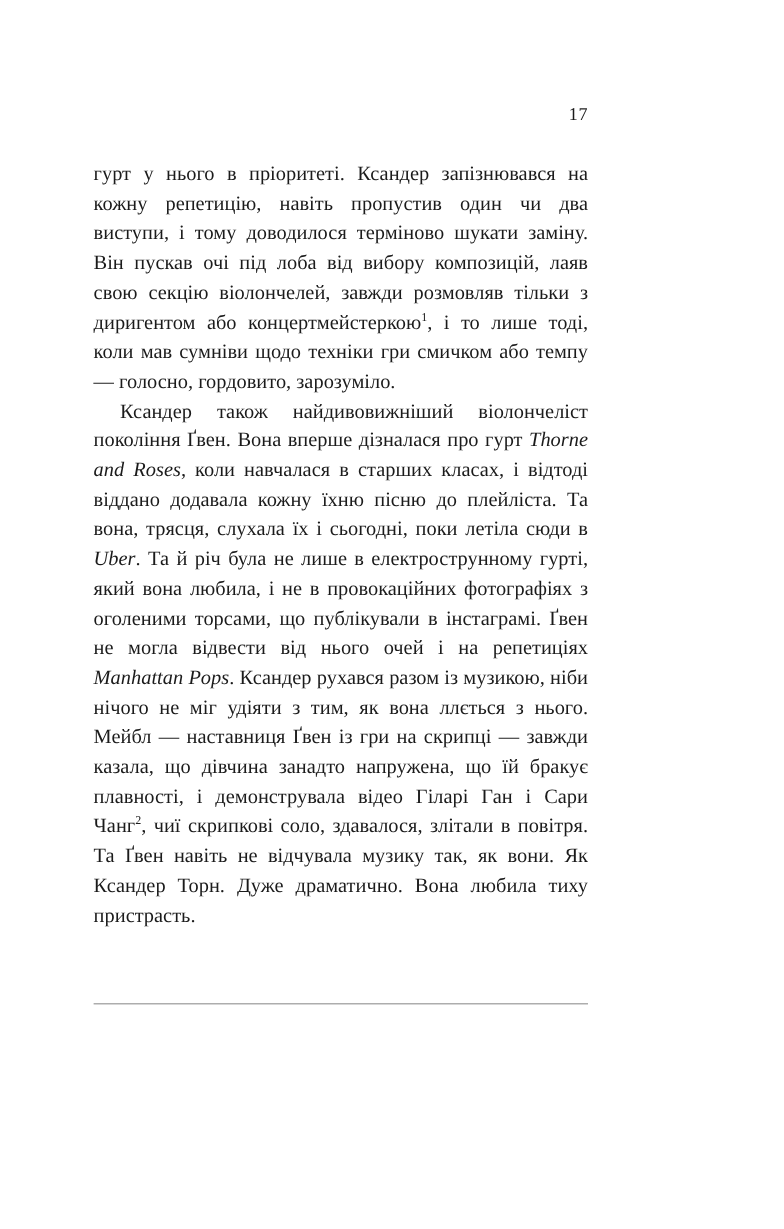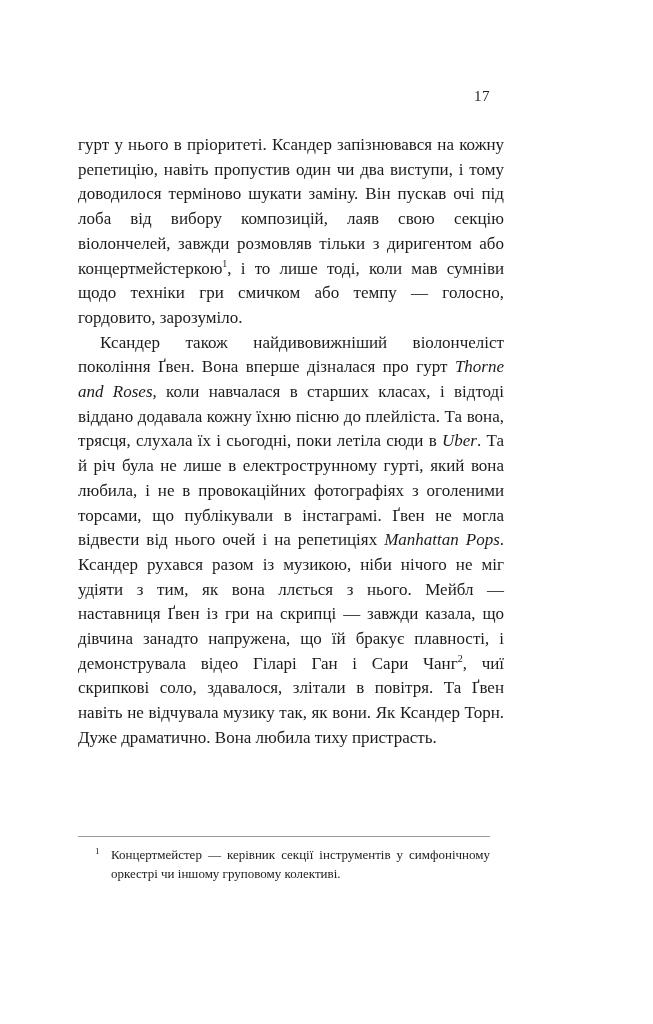--- a/index.html
+++ b/index.html
@@ -21,21 +21,21 @@
     top: 88px;
     right: 77px;
     font-size: 15px;
     letter-spacing: 0.5px;
     color: #1b1b1b;
   }
   .body-text {
     position: absolute;
     top: 133px;
     left: 78px;
-    right: 63px;
+    right: 77px;
     font-size: 17px;
     line-height: 24.7px;
     text-align: justify;
     hyphens: auto;
     -webkit-hyphens: auto;
   }
   .body-text p.para {
     margin: 0;
   }
   .body-text p.para.indent {
@@ -84,16 +84,15 @@
   <div class="page-number">17</div>
 
   <div class="body-text" id="body-text">
       <p class="para"><span>гурт у нього в пріоритеті. Ксандер запізнювався на кожну репетицію, навіть пропустив один чи два виступи, і тому доводилося терміново шукати заміну. Він пускав очі під лоба від вибору композицій, лаяв свою секцію віолончелей, завжди розмовляв тільки з диригентом або концертмейстеркою</span><sup>1</sup><span>, і то лише тоді, коли мав сумніви щодо техніки гри смичком або темпу — голосно, гордовито, зарозуміло.</span></p>
       <p class="para indent"><span>Ксандер також найдивовижніший віолончеліст покоління Ґвен. Вона вперше дізналася про гурт </span><i>Thorne and Roses</i><span>, коли навчалася в старших класах, і відтоді віддано додавала кожну їхню пісню до плейліста. Та вона, трясця, слухала їх і сьогодні, поки летіла сюди в </span><i>Uber</i><span>. Та й річ була не лише в електрострунному гурті, який вона любила, і не в провокаційних фотографіях з оголеними торсами, що публікували в інстаграмі. Ґвен не могла відвести від нього очей і на репетиціях </span><i>Manhattan Pops</i><span>. Ксандер рухався разом із музикою, ніби нічого не міг удіяти з тим, як вона ллється з нього. Мейбл — наставниця Ґвен із гри на скрипці — завжди казала, що дівчина занадто напружена, що їй бракує плавності, і демонструвала відео Гіларі Ган і Сари Чанг</span><sup>2</sup><span>, чиї скрипкові соло, здавалося, злітали в повітря. Та Ґвен навіть не відчувала музику так, як вони. Як Ксандер Торн. Дуже драматично. Вона любила тиху пристрасть.</span></p>
     </div>
 
   <div class="footnote-area">
     <div class="footnote-sep"></div>
     <div id="footnotes">
-        <div class="footnote"><span class="fn-num">1</span><span>Концертмейстер — керівник секції інструментів у симфонічному оркестрі чи іншому груповому колективі.</span></div>
       </div>
   </div>
 </div>
 
 </body></html>

